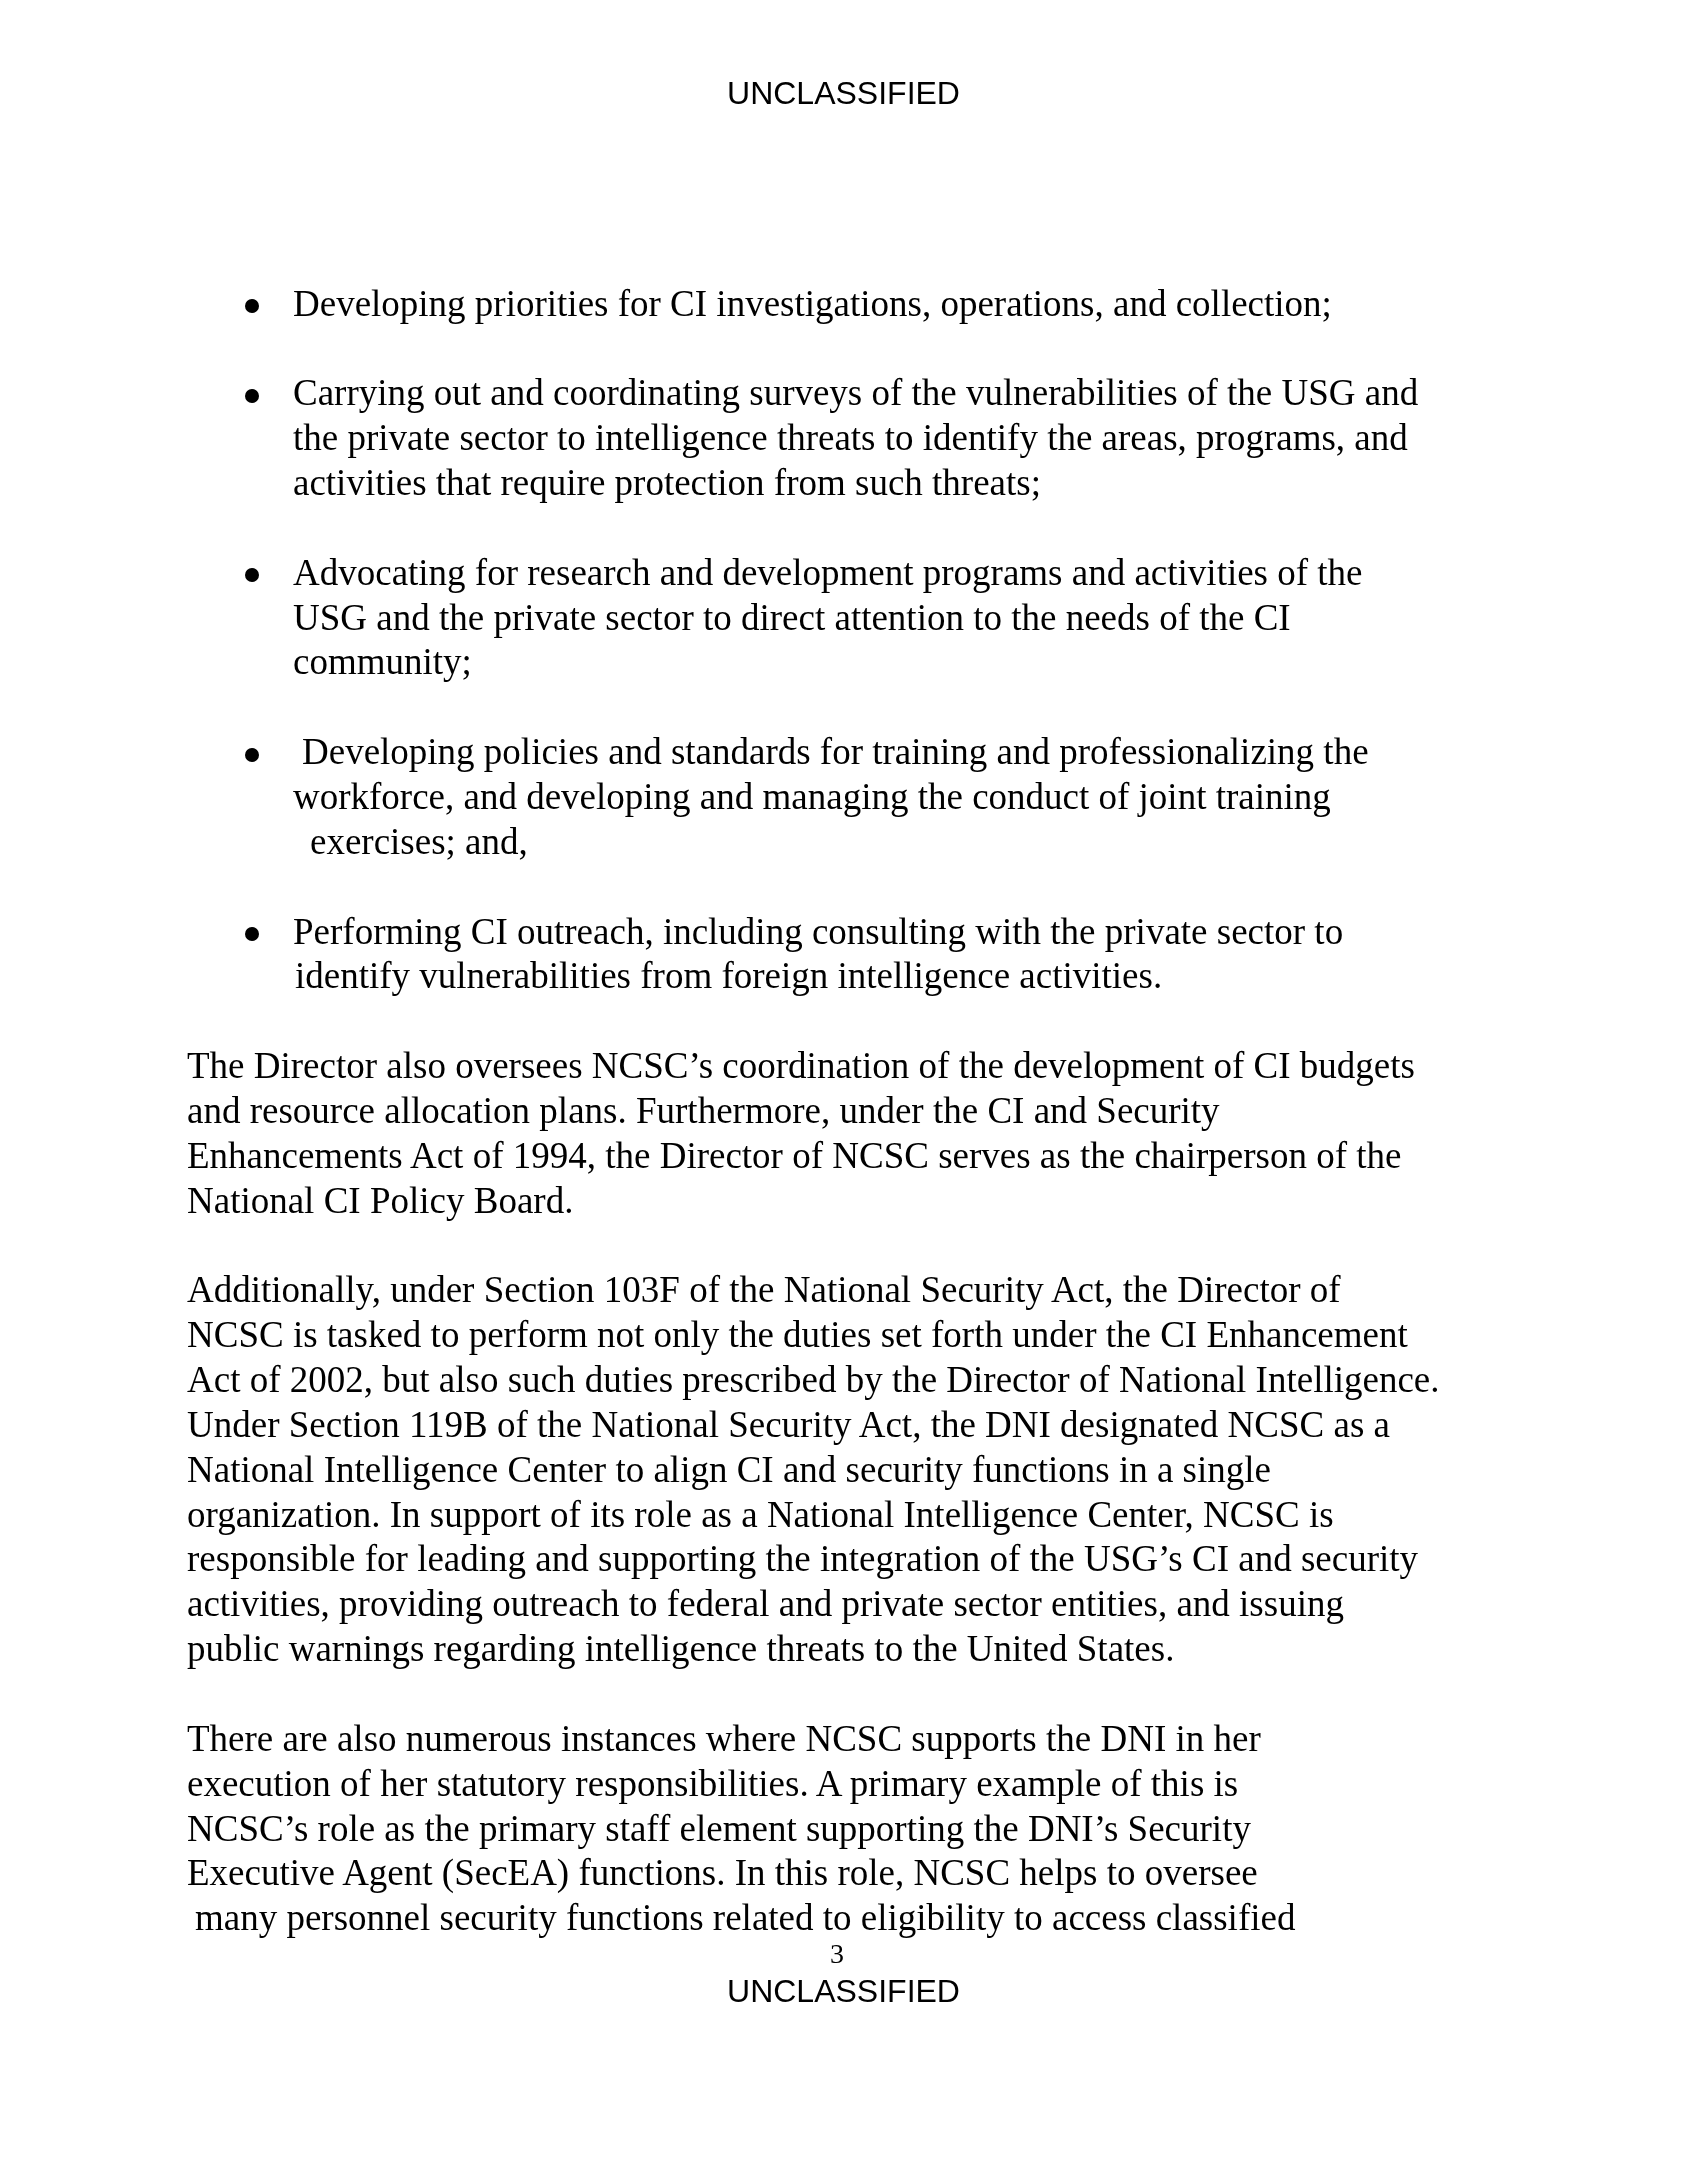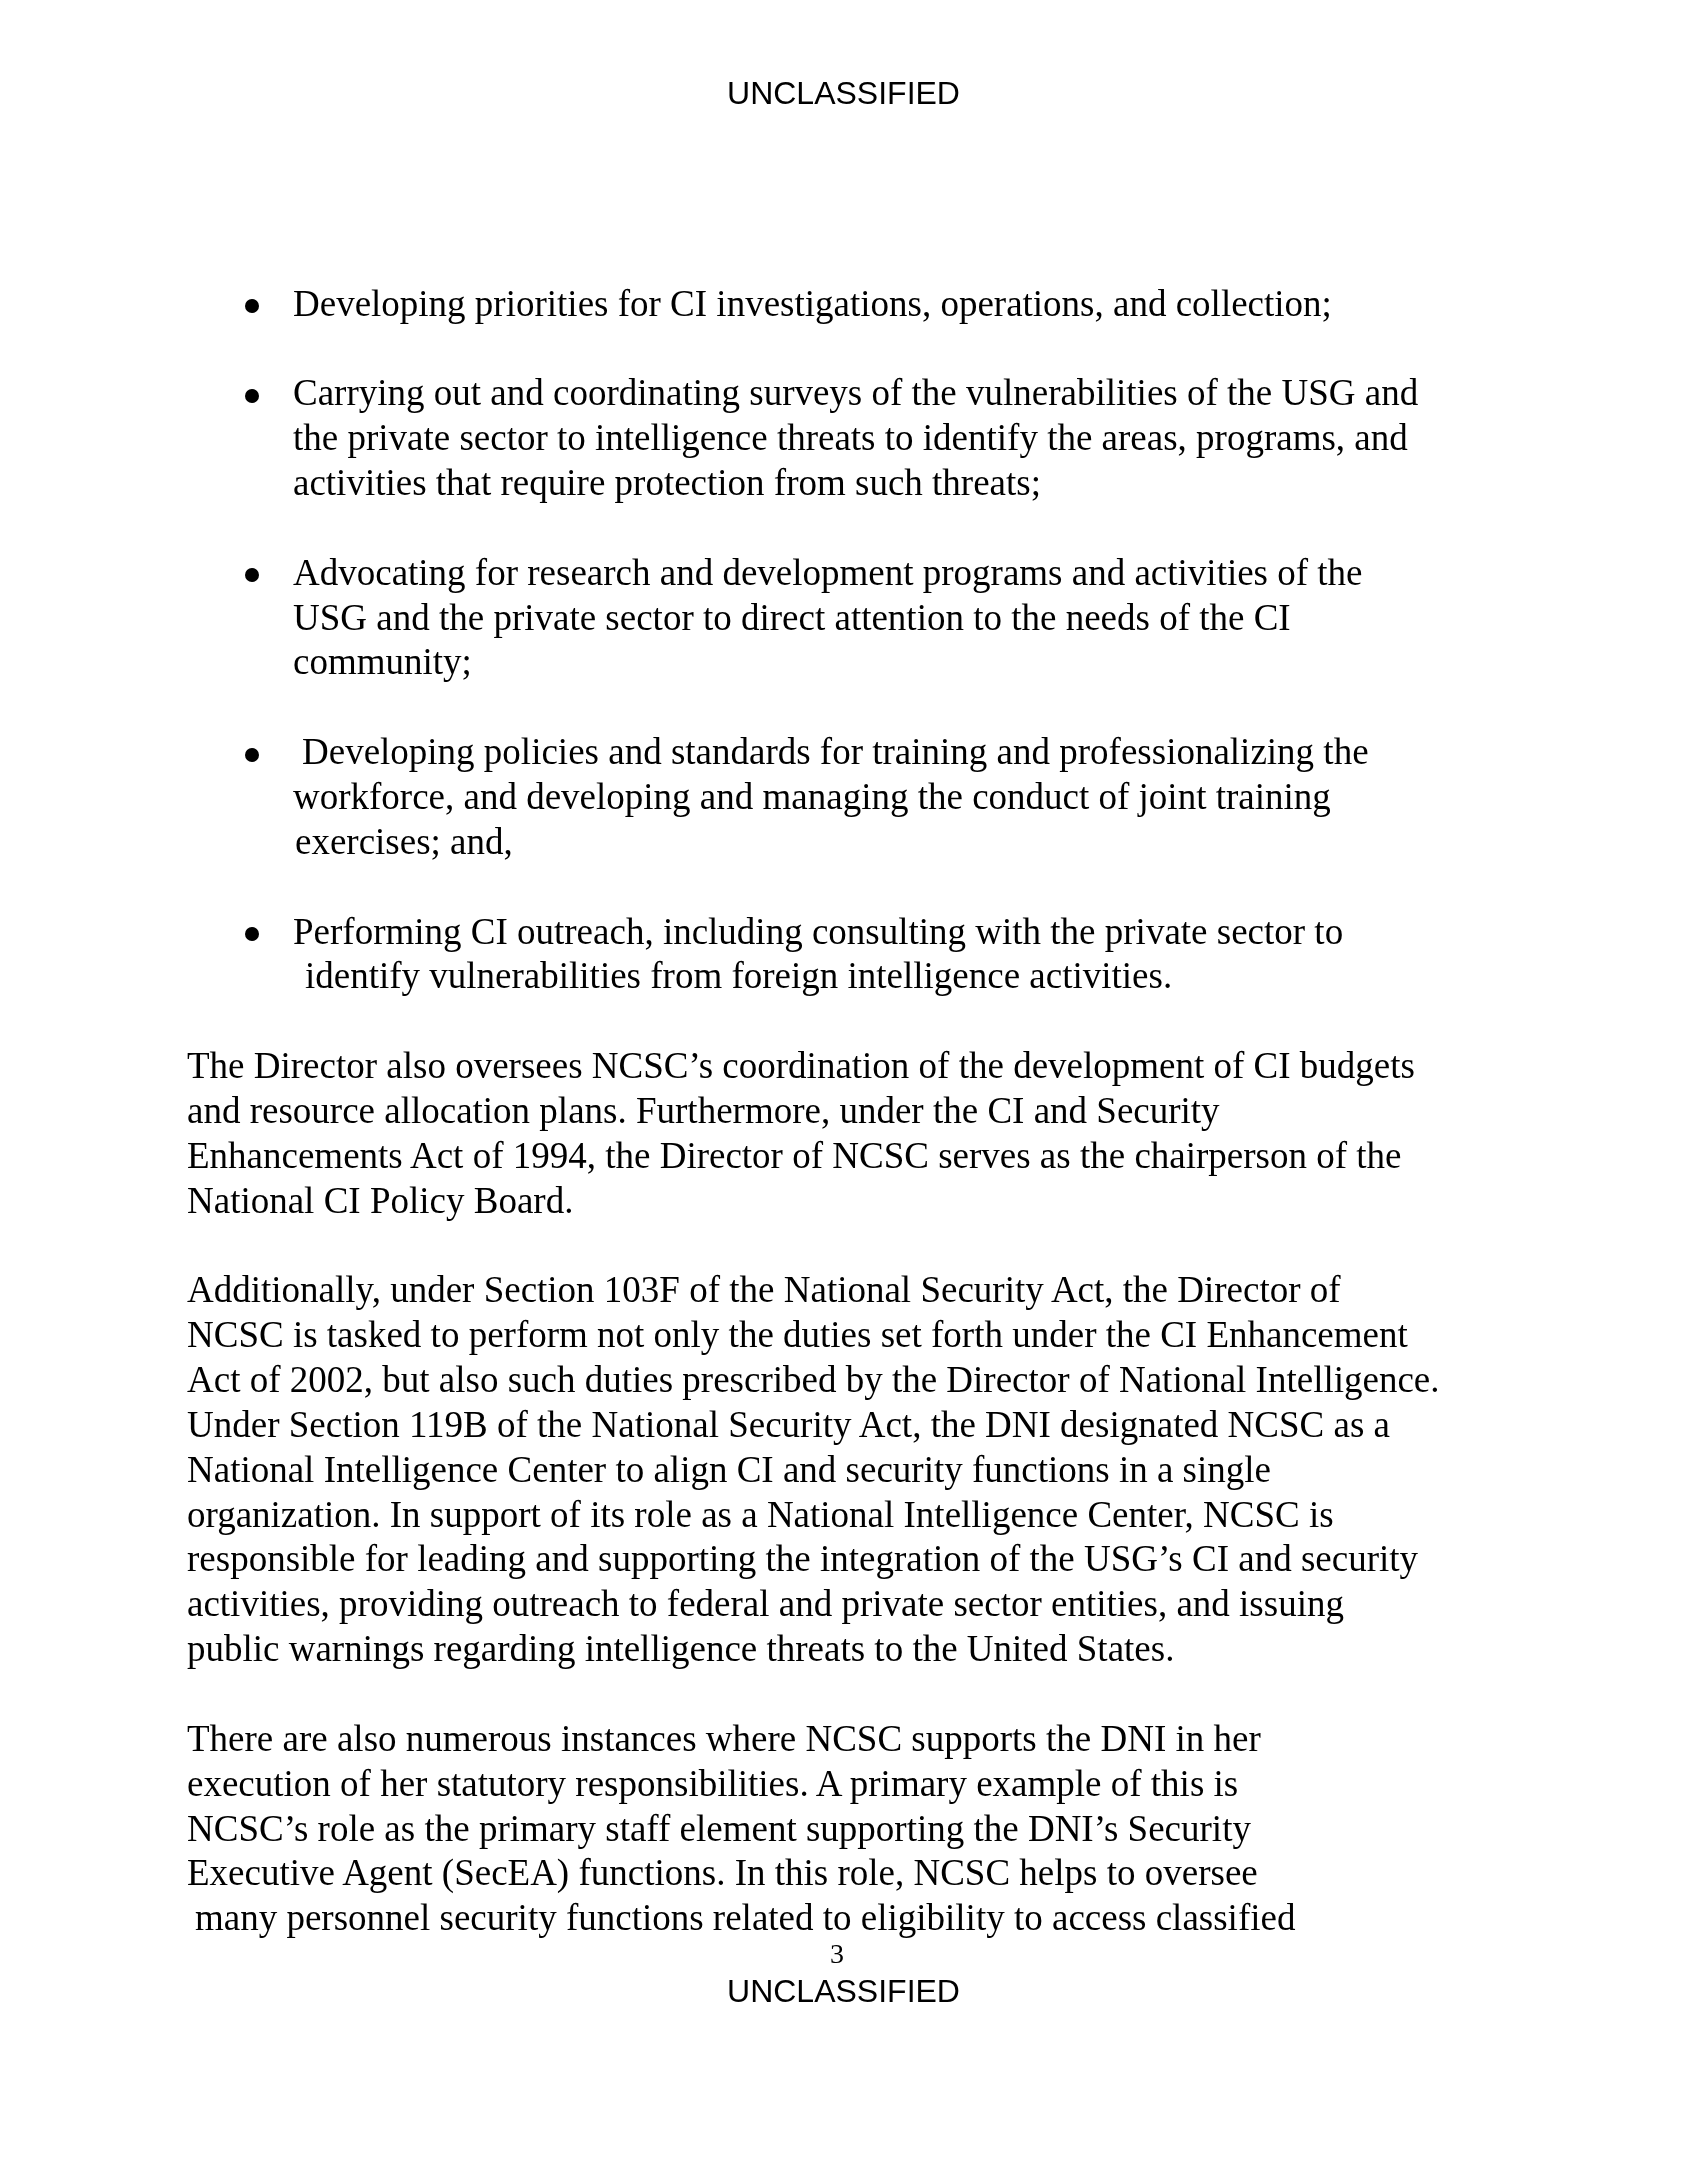--- a/index.html
+++ b/index.html
@@ -75,26 +75,26 @@
       <div>
         <div class="bullet-dot" style="left: 245px; top: 568px;"></div>
         <div class="line" style="left: 293px; top: 550px;"><span>Advocating for research and development programs and activities of the</span></div>
         <div class="line" style="left: 293px; top: 595px;"><span>USG and the private sector to direct attention to the needs of the CI</span></div>
         <div class="line" style="left: 293px; top: 639px;"><span>community;</span></div>
       </div>
       <div>
         <div class="bullet-dot" style="left: 245px; top: 748px;"></div>
         <div class="line" style="left: 302px; top: 729px;"><span>Developing policies and standards for training and professionalizing the</span></div>
         <div class="line" style="left: 293px; top: 774px;"><span>workforce, and developing and managing the conduct of joint training</span></div>
-        <div class="line" style="left: 295px; top: 819px;"><span>exercises; and,</span></div>
+        <div class="line" style="left: 310px; top: 819px;"><span>exercises; and,</span></div>
       </div>
       <div>
         <div class="bullet-dot" style="left: 245px; top: 927px;"></div>
         <div class="line" style="left: 293px; top: 909px;"><span>Performing CI outreach, including consulting with the private sector to</span></div>
-        <div class="line" style="left: 305px; top: 953px;"><span>identify vulnerabilities from foreign intelligence activities.</span></div>
+        <div class="line" style="left: 295px; top: 953px;"><span>identify vulnerabilities from foreign intelligence activities.</span></div>
       </div>
     </div>
     <div>
       <div class="line" style="left: 187px; top: 1043px;"><span>The Director also oversees NCSC’s coordination of the development of CI budgets</span></div>
       <div class="line" style="left: 187px; top: 1088px;"><span>and resource allocation plans.  Furthermore, under the </span><span class="it">CI and Security</span></div>
       <div class="line" style="left: 187px; top: 1133px;"><span class="it">Enhancements Act of 1994</span><span>, the Director of NCSC serves as the chairperson of the</span></div>
       <div class="line" style="left: 187px; top: 1178px;"><span>National CI Policy Board.</span></div>
     </div>
     <div>
       <div class="line" style="left: 187px; top: 1267px;"><span>Additionally, under </span><span class="it">Section 103F</span><span> of the </span><span class="it">National Security Act</span><span>, the Director of</span></div>

